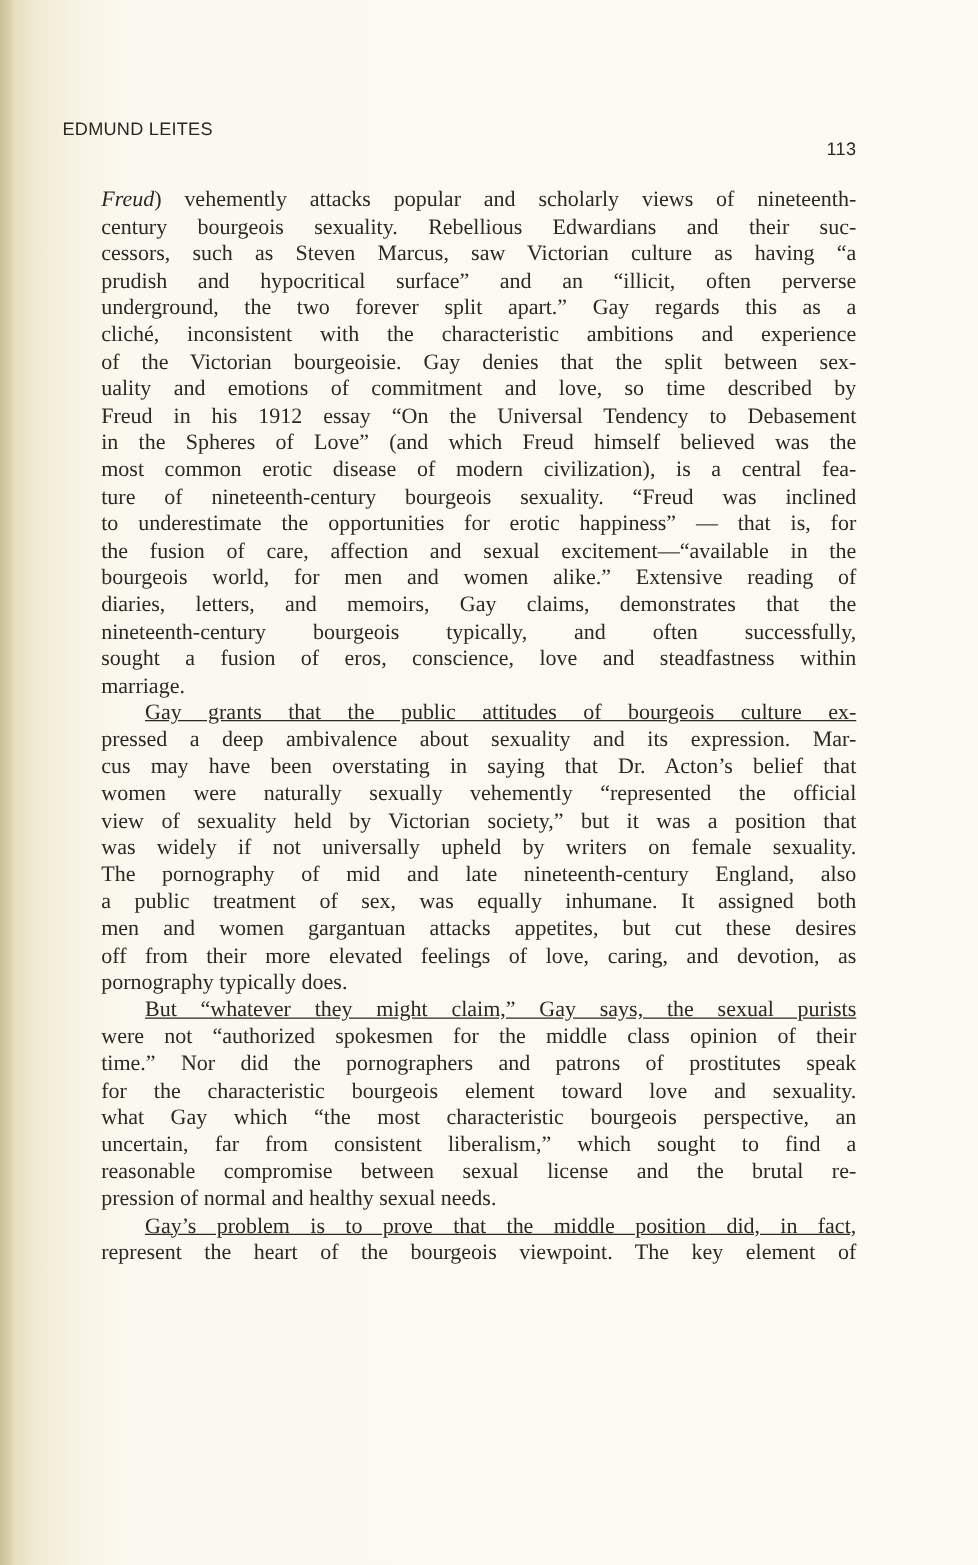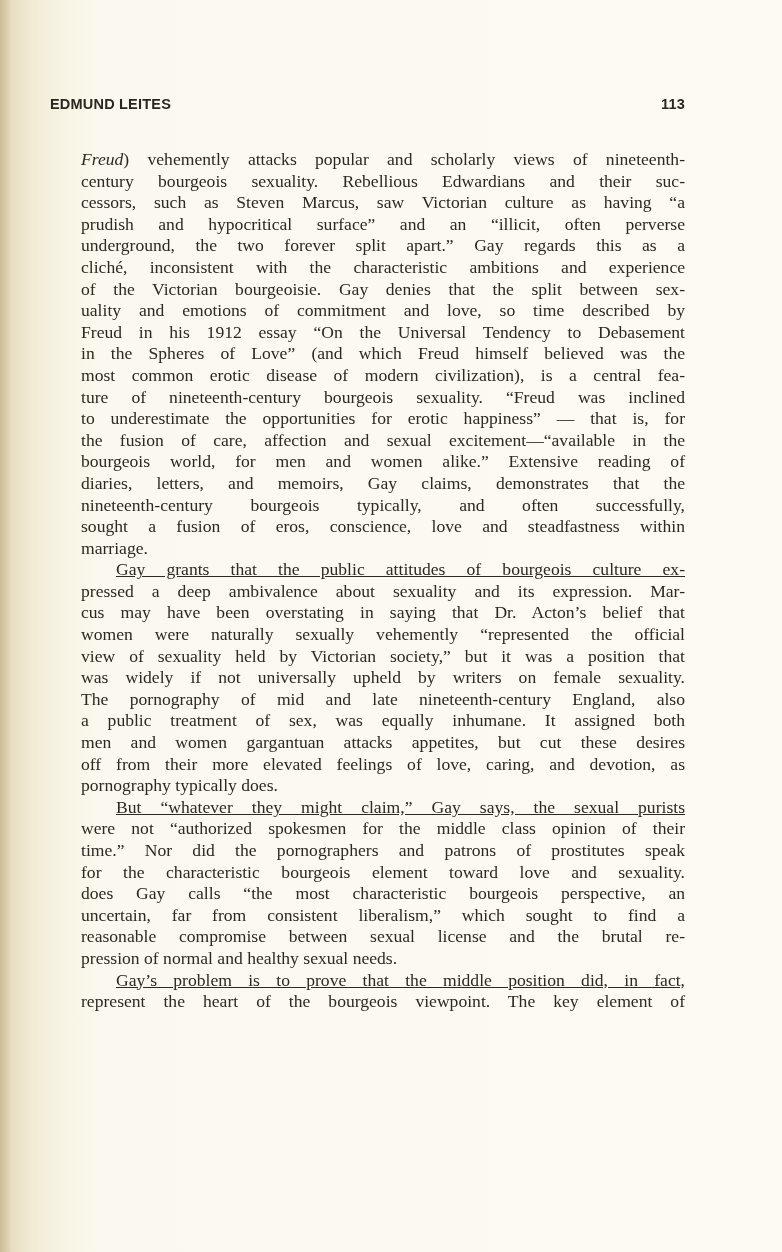--- a/index.html
+++ b/index.html
@@ -12,24 +12,23 @@
     background: linear-gradient(to right, #d9cfae 0px, #e6dcbf 10px, #f1ead4 30px, #f7f3e3 60px, #fbf9ef 100px, #fcfaf2 100%);
   }
   .gutter-shadow {
     position: absolute; left: 0; top: 0; bottom: 0; width: 10px;
     background: linear-gradient(to right, #cbbf98, #e0d6b6);
   }
   .header {
     position: absolute; top: 96px; left: 50px; width: 635px; height: 20px;
     font-family: "Liberation Sans", sans-serif; font-size: 14.5px; color: #2a2622;
     letter-spacing: 0.2px;
-    font-weight: bold;
   }
   .header .author { position: absolute; left: 0; top: 0; }
-  .header .pagenum { position: absolute; right: 0; top: 0; }
+  .header .pagenum { position: absolute; right: 0; top: 16px; }
   .body-text {
     position: absolute; top: 149px; left: 81px; width: 604px;
     font-family: "Liberation Serif", serif; font-size: 17.6px; line-height: 21.6px;
     color: #2c2823; text-align: justify; hyphens: none;
   }
   .line { display: block; text-align: justify; text-align-last: justify; white-space: nowrap; }
   .line.last { text-align-last: left; }
   .line.indented { padding-left: 35px; text-decoration: underline; }
   em { font-style: italic; }
 </style>
@@ -77,21 +76,21 @@
         <span class="line">a public treatment of sex, was equally inhumane. It assigned both</span>
         <span class="line">men and women gargantuan attacks appetites, but cut these desires</span>
         <span class="line">off from their more elevated feelings of love, caring, and devotion, as</span>
         <span class="line last">pornography typically does.</span>
       </div>
       <div>
         <span class="line indented">But “whatever they might claim,” Gay says, the sexual purists</span>
         <span class="line">were not “authorized spokesmen for the middle class opinion of their</span>
         <span class="line">time.” Nor did the pornographers and patrons of prostitutes speak</span>
         <span class="line">for the characteristic bourgeois element toward love and sexuality.</span>
-        <span class="line">does Gay calls “the most characteristic bourgeois perspective, an</span>
+        <span class="line">what Gay which “the most characteristic bourgeois perspective, an</span>
         <span class="line">uncertain, far from consistent liberalism,” which sought to find a</span>
         <span class="line">reasonable compromise between sexual license and the brutal re-</span>
         <span class="line last">pression of normal and healthy sexual needs.</span>
       </div>
       <div>
         <span class="line indented">Gay’s problem is to prove that the middle position did, in fact,</span>
         <span class="line">represent the heart of the bourgeois viewpoint. The key element of</span>
       </div>
     </div>
 </div>

